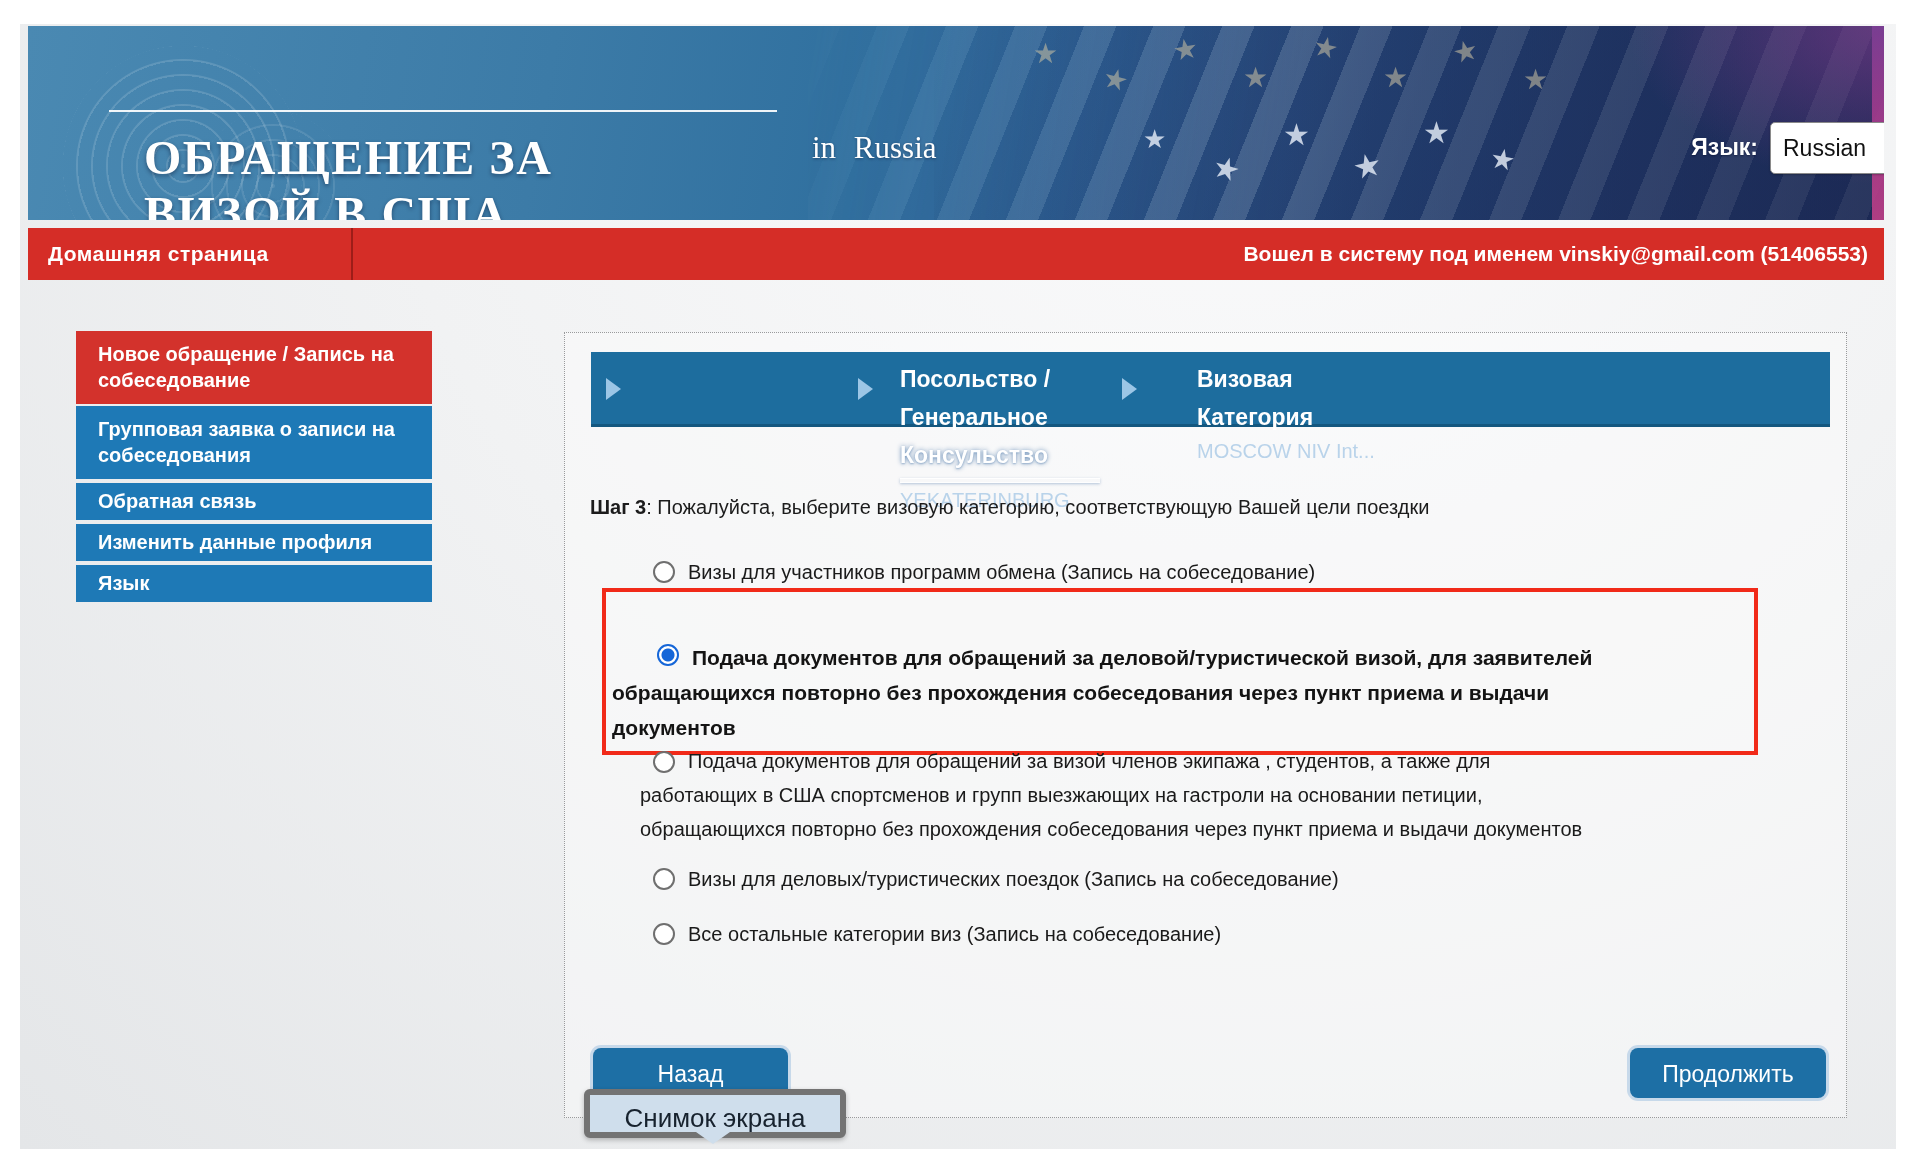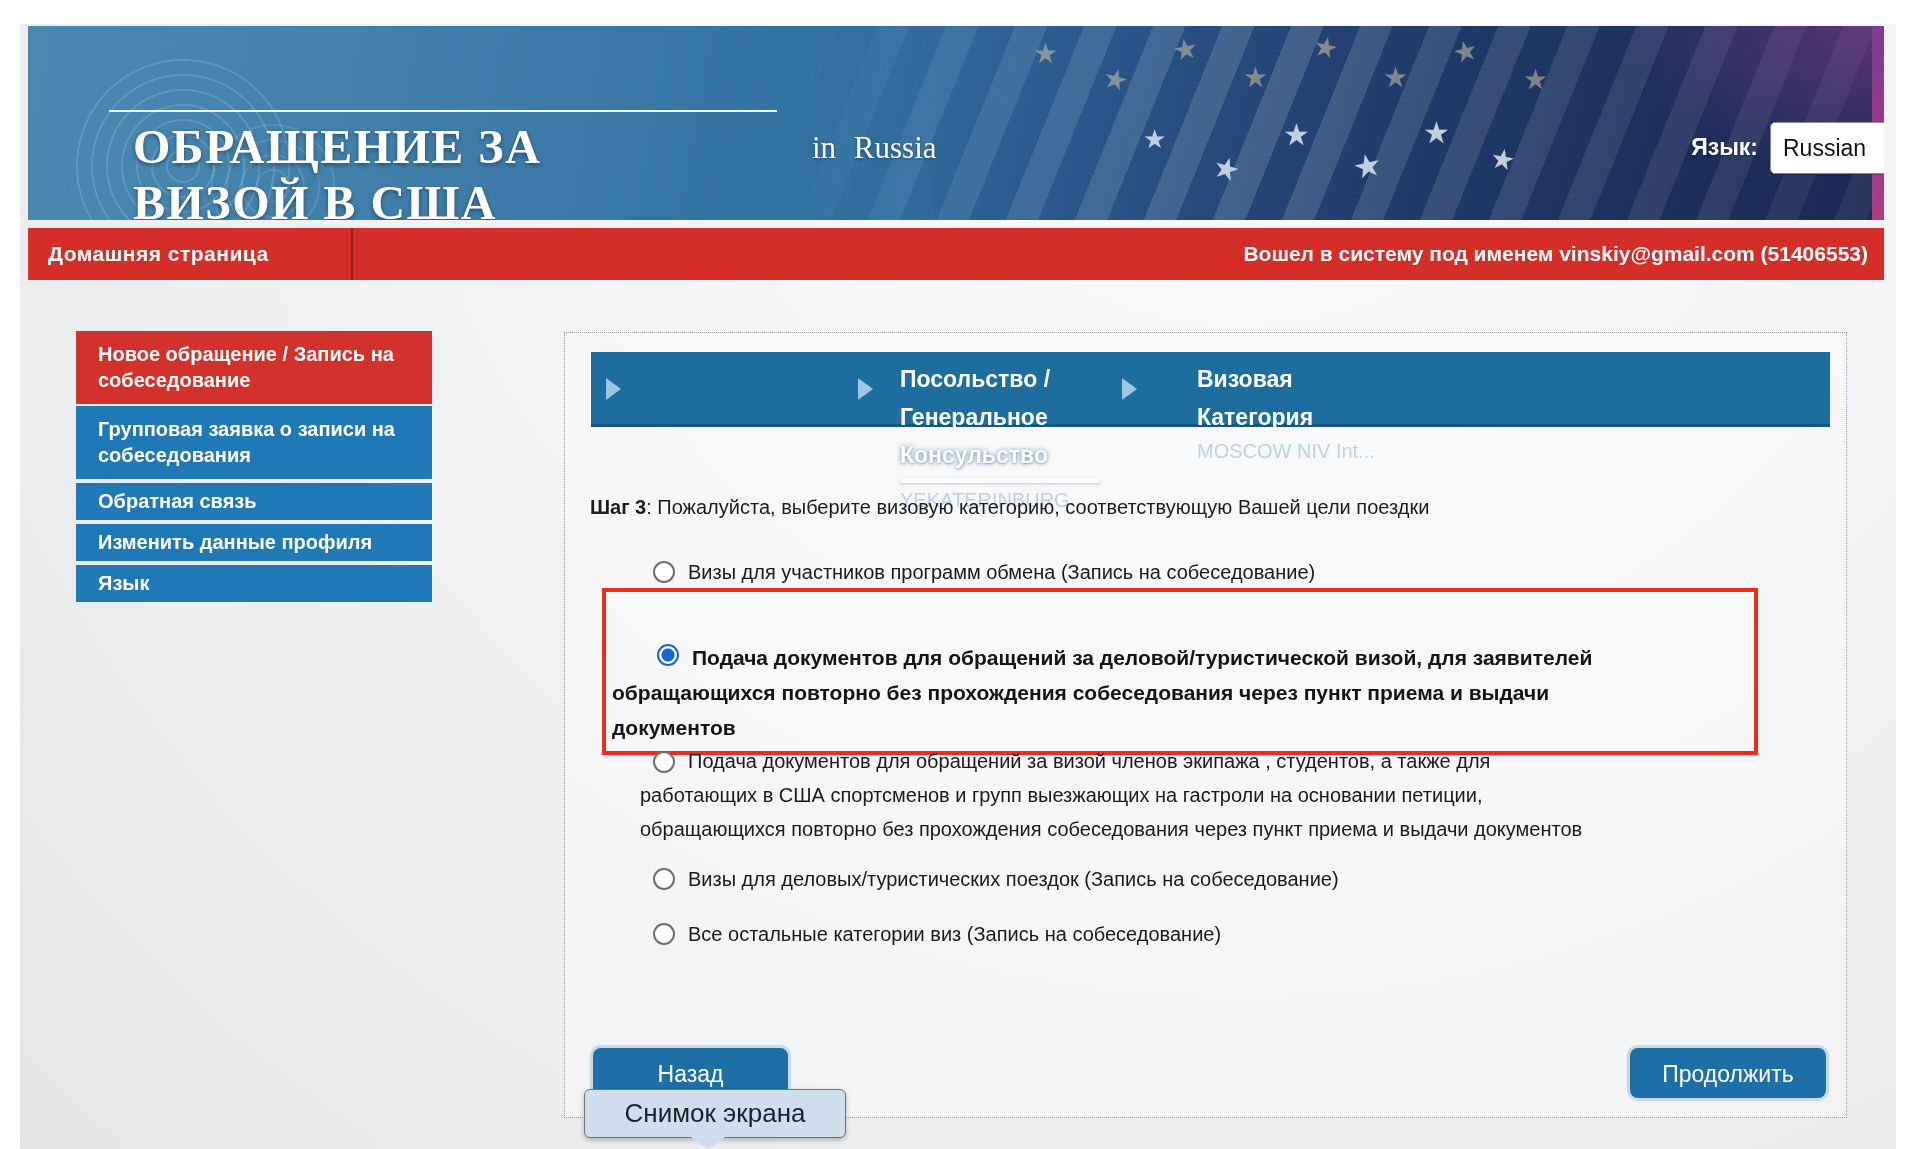--- a/index.html
+++ b/index.html
@@ -114,21 +114,21 @@
 
   
   .btn{height:50px;border:none;border-radius:8px;background:#1d6fa5;color:#ffffff;
     font-family:"Liberation Sans",sans-serif;font-size:23px;text-align:center;line-height:50px;
     box-shadow:0 0 0 3px #c7d9ea;cursor:pointer;}
   .btn-back{left:593px;top:1048px;width:195px;}
   .btn-continue{left:1630px;top:1048px;width:196px;}
 
   
   .tooltip{left:584px;top:1089px;width:262px;height:49px;background:#cfdeec;
-    border:1px solid #737373;border-radius:6px;box-shadow:0 2px 5px rgba(0,0,0,.25);
+    border:6px solid #737373;border-radius:6px;box-shadow:0 2px 5px rgba(0,0,0,.25);
     color:#17222e;font-size:26px;text-align:center;line-height:47px;z-index:50;box-sizing:border-box;}
   .tooltip::after{content:"";position:absolute;left:106px;bottom:-12px;width:0;height:0;
     border-left:17px solid transparent;border-right:17px solid transparent;
     border-top:12px solid #cfdeec;}
 </style>
 </head>
 <body>
 
 <div class="abs canvas"></div>
 
@@ -149,21 +149,21 @@
   <span class="star" style="left:1425px;top:12px;transform:rotate(-14deg);"></span>
   <span class="star" style="left:1495px;top:40px;"></span>
   <span class="star bright" style="left:1115px;top:100px;font-size:26px;"></span>
   <span class="star bright" style="left:1185px;top:128px;transform:rotate(16deg);font-size:30px;"></span>
   <span class="star bright" style="left:1255px;top:94px;font-size:30px;"></span>
   <span class="star bright" style="left:1325px;top:124px;transform:rotate(-12deg);font-size:32px;"></span>
   <span class="star bright" style="left:1395px;top:92px;font-size:30px;"></span>
   <span class="star bright" style="left:1462px;top:120px;transform:rotate(10deg);font-size:28px;"></span>
 
   <div class="abs title-rule"></div>
-  <h1 class="abs site-title" style="margin:1px;">
+  <h1 class="abs site-title" style="margin:12px;">
     <span>ОБРАЩЕНИЕ ЗА</span>
     <span>ВИЗОЙ В США</span>
   </h1>
   <div class="abs region">in Russia</div>
 
   <div class="abs lang-label">Язык:</div>
   <div class="abs lang-wrap">
     <select>
       <option>Russian</option>
     </select>

